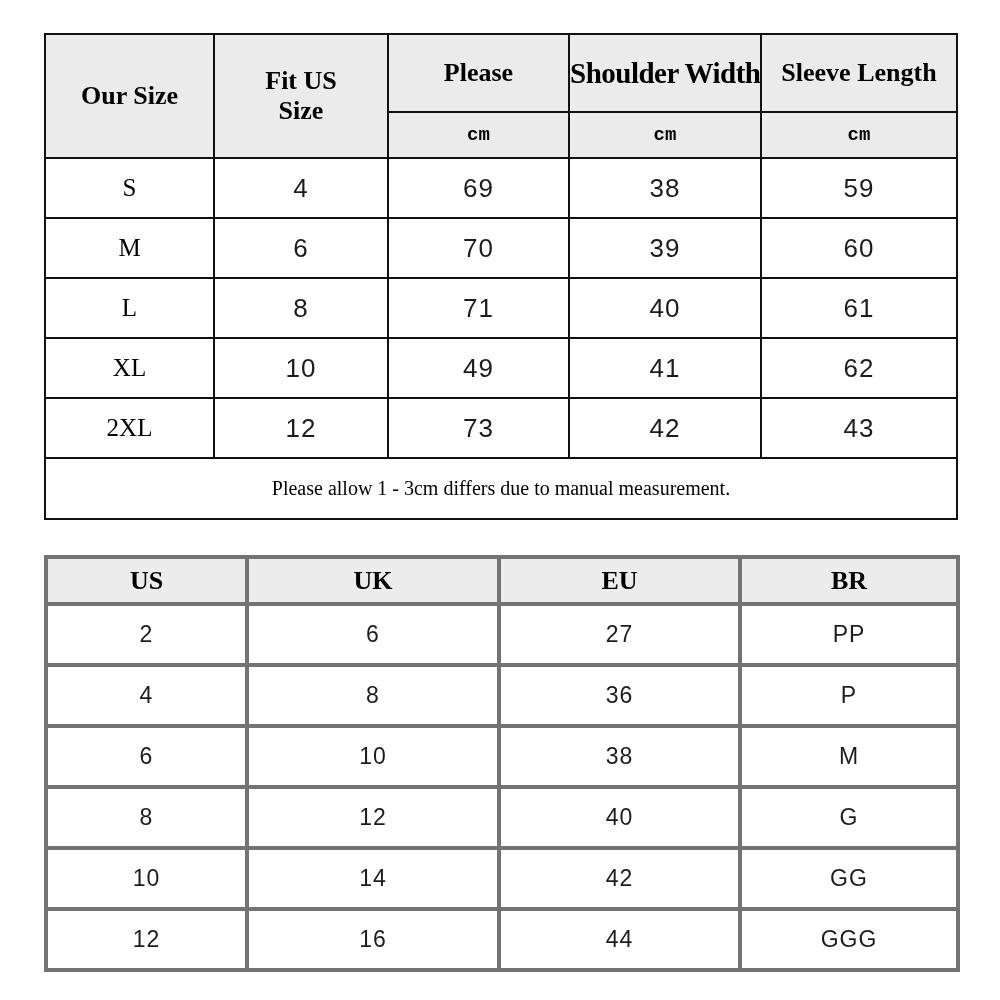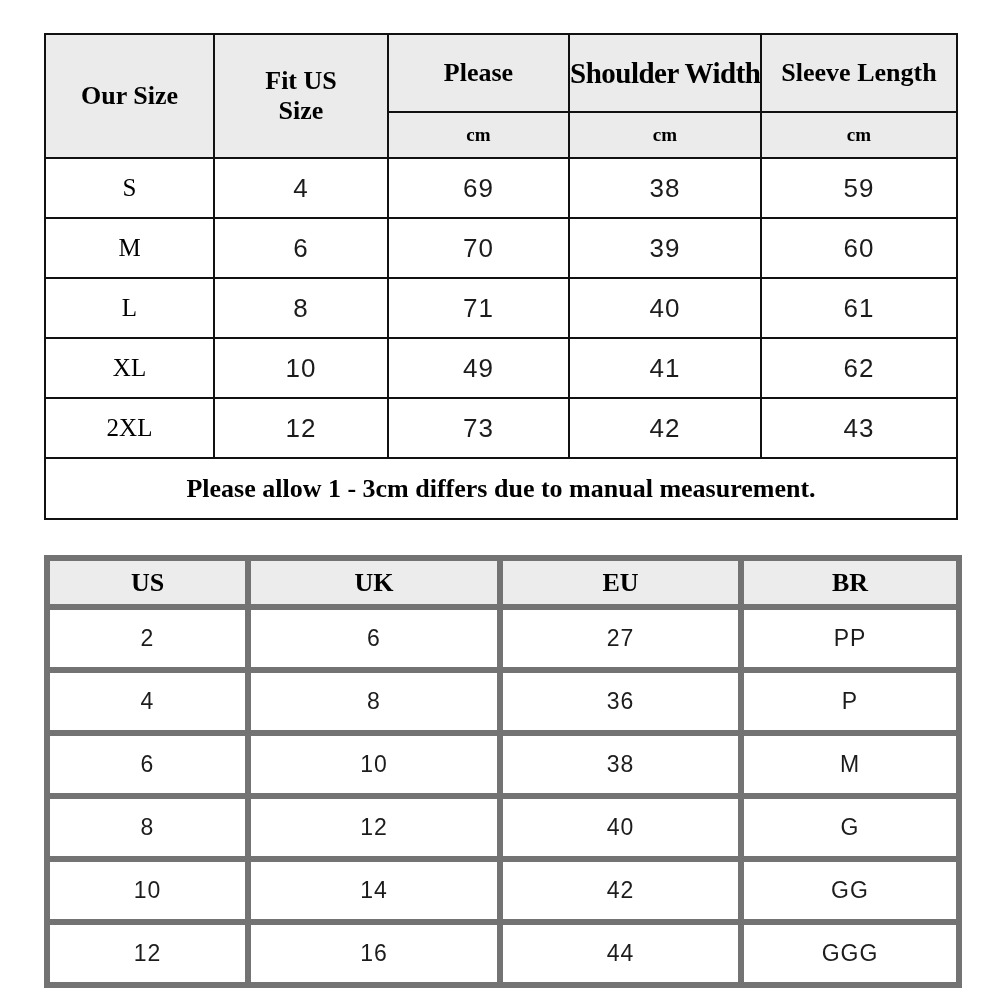--- a/index.html
+++ b/index.html
@@ -11,35 +11,35 @@
   table { border-collapse:collapse; table-layout:fixed; }
   th, td { text-align:center; vertical-align:middle; padding:0; overflow:hidden; }
 
   
   .t1 { position:absolute; left:44px; top:33px; width:912px; }
   .t1 th, .t1 td { border:2px solid #111111; }
   .t1 th { background:#ebebeb; font-weight:700; }
   .t1 .c1 { width:169px; } .t1 .c2 { width:174px; } .t1 .c3 { width:181px; }
   .t1 .c4 { width:192px; } .t1 .c5 { width:196px; }
   .t1 .h1 { height:78px; }
-  .t1 .h2 { height:46px; }
+  .t1 .h2 { height:46px;font-family:Liberation Mono, monospace; }
   .t1 .dr { height:60px; }
   .t1 .nr { height:61px; }
   .hdr  { font-size:26px; font-weight:700; }
   .hdr-tight { font-size:29px; letter-spacing:-0.5px; white-space:nowrap; }
   .wrap { display:inline-block; max-width:100px; line-height:1.15; }
   .unit { font-size:19px; font-weight:700; }
   .sz   { font-family:"Liberation Serif", serif; font-size:25px; }
   .num  { font-family:"Liberation Sans", sans-serif; font-weight:300;
           font-size:26px; letter-spacing:1px; color:#1c1c1c; }
-  .note { background:#ffffff !important; font-size:26px; font-weight:700; }
+  .note { background:#ffffff !important; font-size:20px; font-weight:400; }
 
   
   .t2 { position:absolute; left:44px; top:555px; width:912px; }
-  .t2 th, .t2 td { border:6px solid #737373; }
+  .t2 th, .t2 td { border:4px solid #737373; }
   .t2 td { border-top-width:3px; }
   .t2 th { background:#ececec; font-weight:700; font-size:26px; height:43px; }
   .t2 .k1 { width:201px; } .t2 .k2 { width:252px; }
   .t2 .k3 { width:241px; } .t2 .k4 { width:218px; }
   .t2 td { height:57px; font-family:"Liberation Sans", sans-serif;
            font-weight:300; font-size:23px; letter-spacing:1px; color:#1c1c1c; }
 </style>
 </head>
 <body>
 

